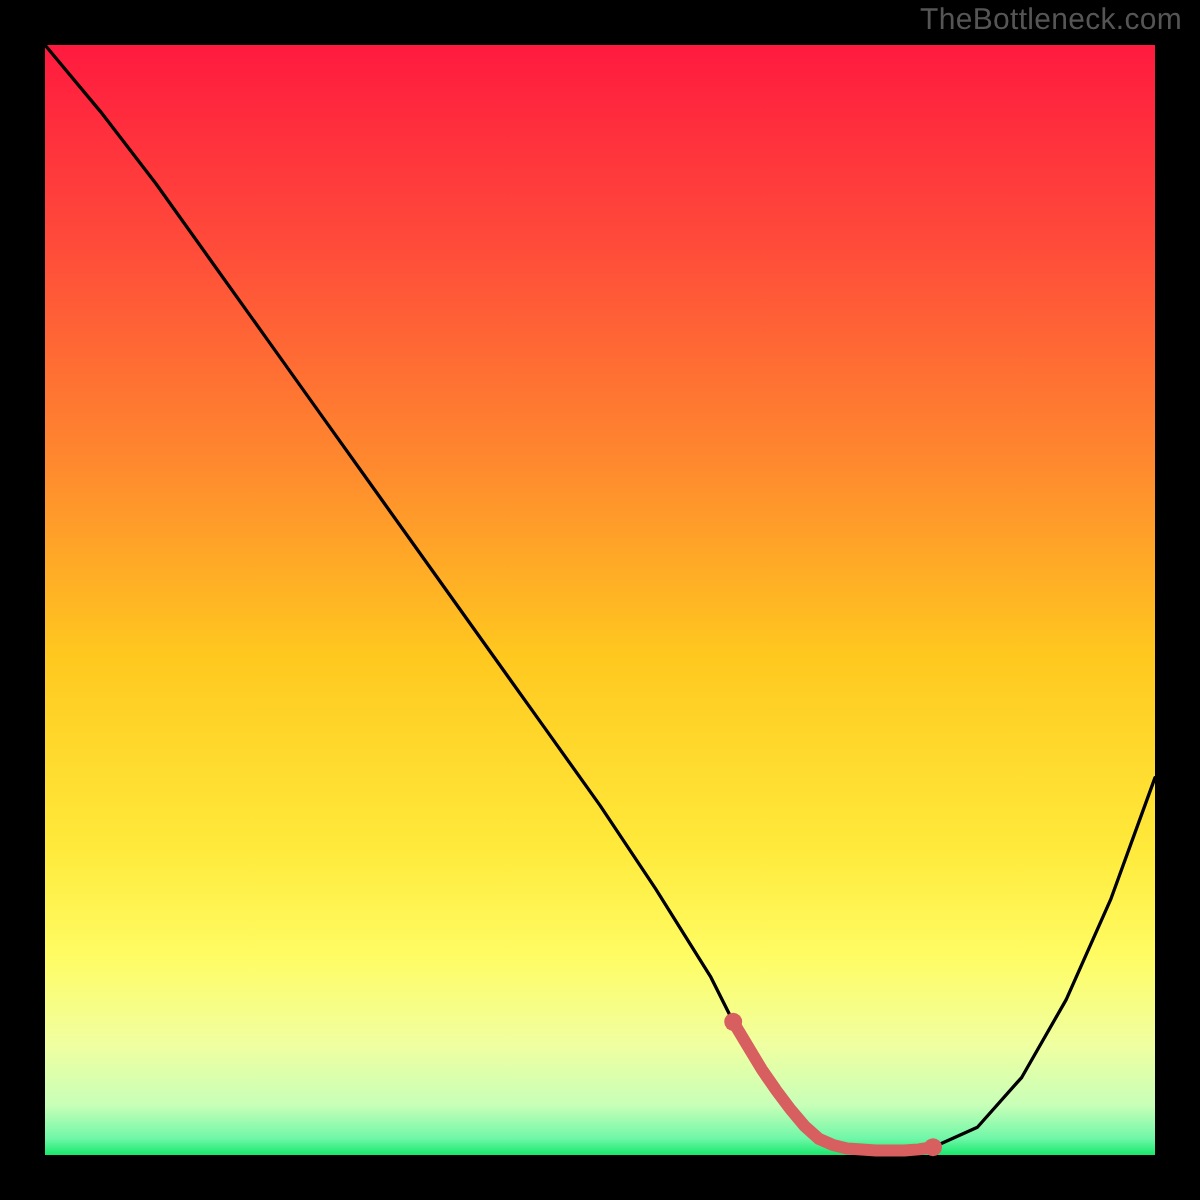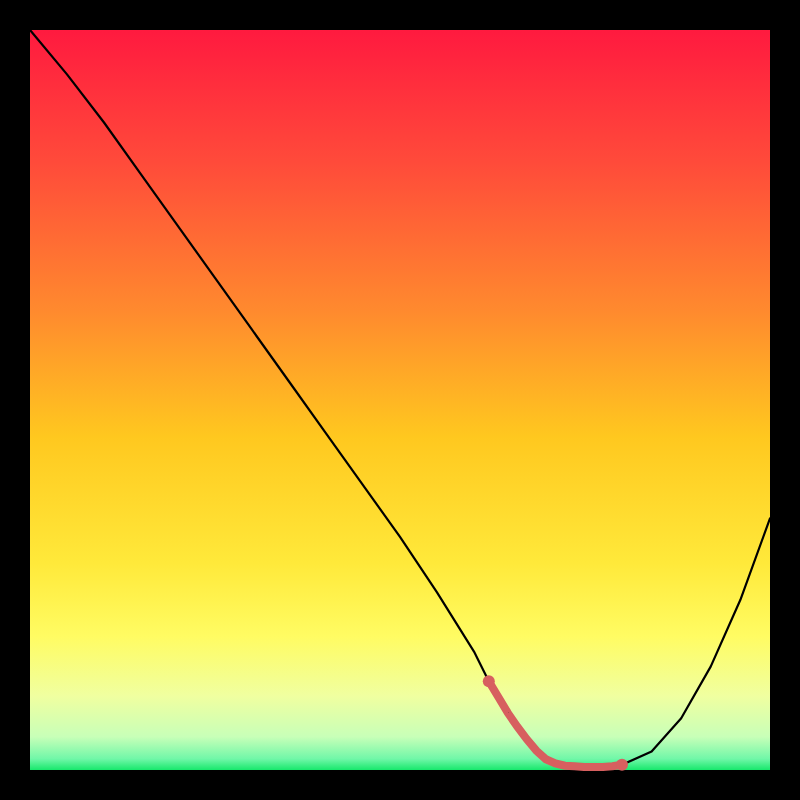--- a/index.html
+++ b/index.html
@@ -29,20 +29,21 @@
   }
   .plot {
     position: absolute;
     display: block;
   }
 </style>
 </head>
 <body>
 
 <div class="outer">
+  <div class="watermark">TheBottleneck.com</div>
   <svg class="plot" width="800" height="800" viewBox="0 0 800 800">
     <defs>
       <linearGradient id="bg-grad" x1="0" y1="0" x2="0" y2="1">
           <stop offset="0.00%" stop-color="#ff1a3f"></stop>
           <stop offset="18.00%" stop-color="#ff4b3a"></stop>
           <stop offset="38.00%" stop-color="#ff8a2e"></stop>
           <stop offset="55.00%" stop-color="#ffc81f"></stop>
           <stop offset="72.00%" stop-color="#ffe93a"></stop>
           <stop offset="82.00%" stop-color="#fffc63"></stop>
           <stop offset="90.00%" stop-color="#f0ffa0"></stop>

